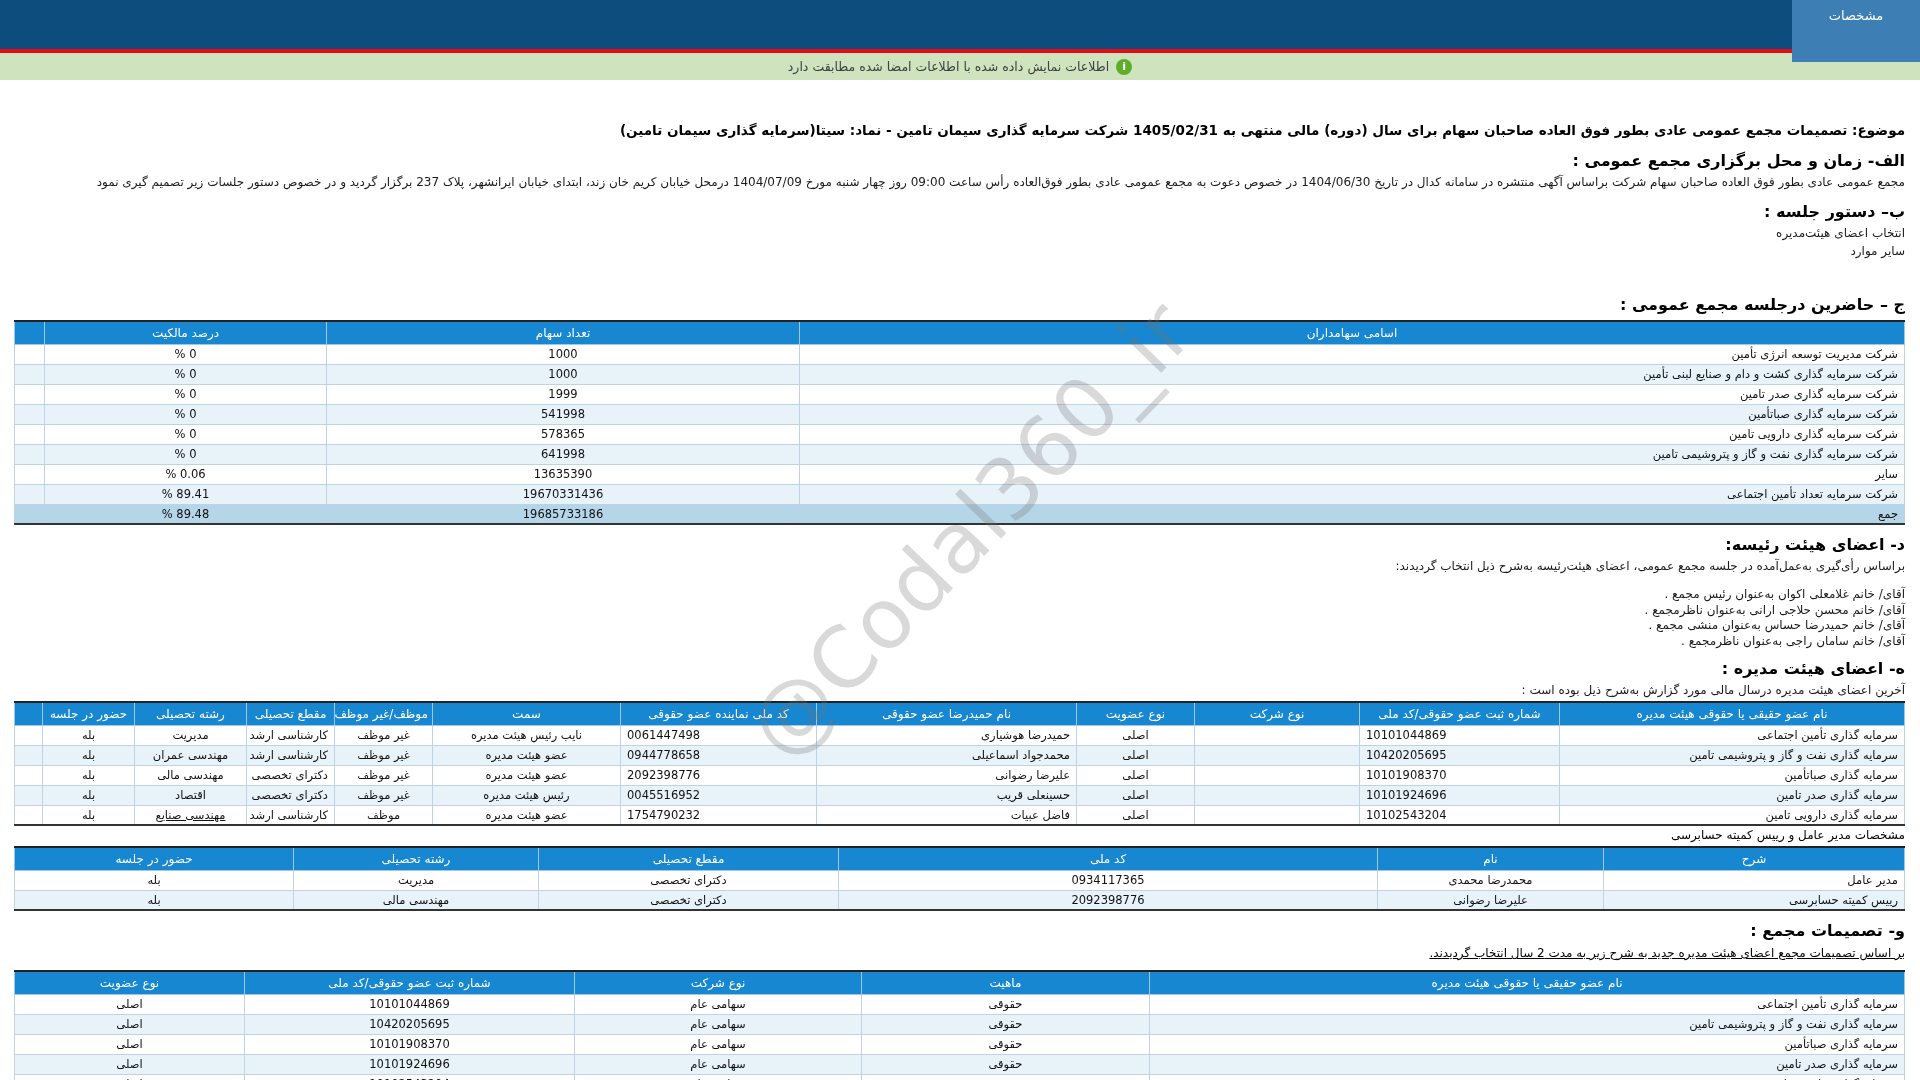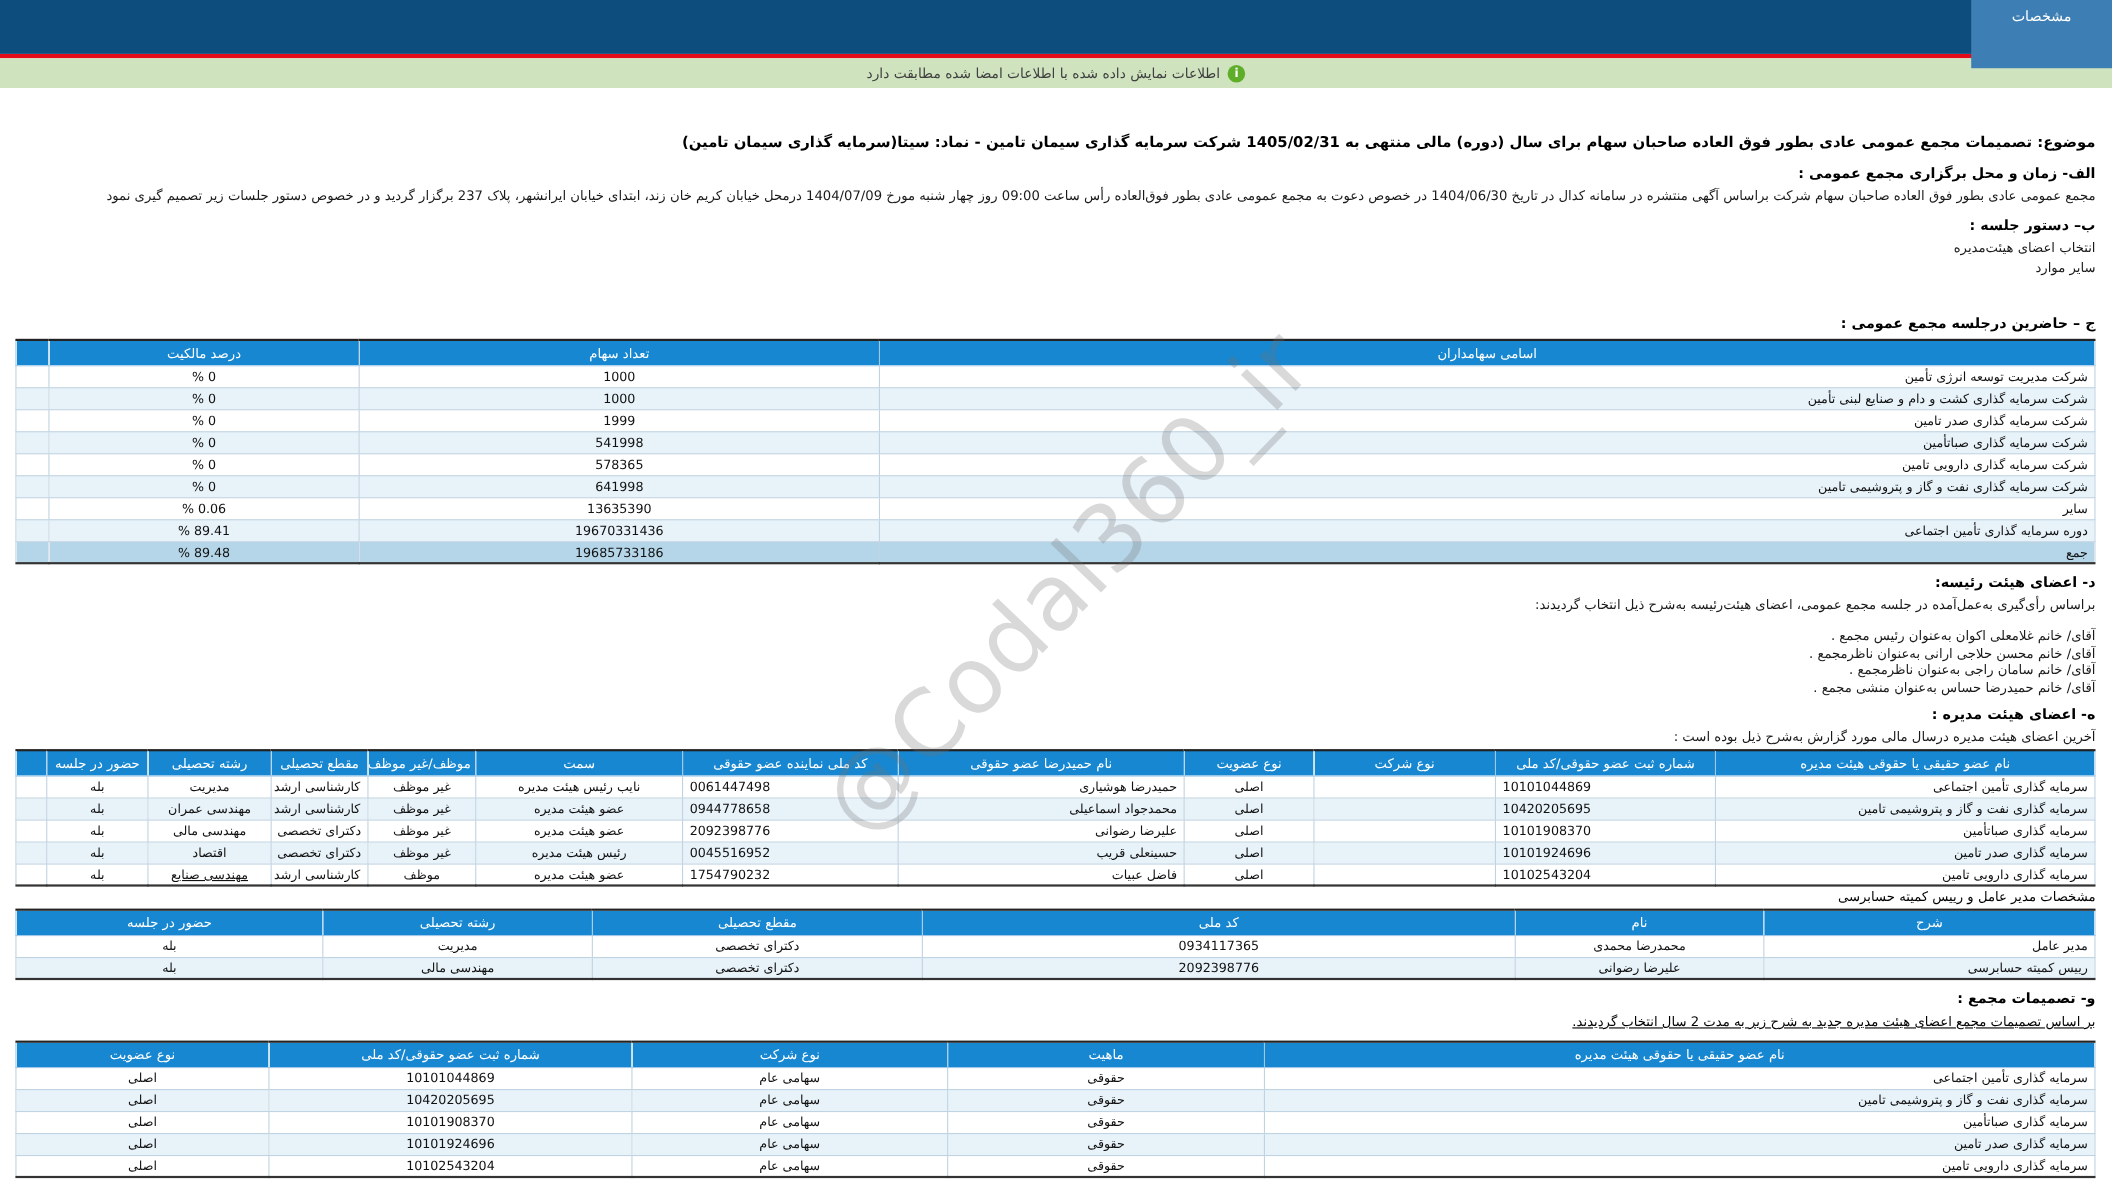--- a/index.html
+++ b/index.html
@@ -33,21 +33,21 @@
   
   .watermark {
     position:absolute; top:480px; left:590px; width:760px; text-align:center;
     transform:rotate(-46deg); font-size:84px; letter-spacing:1px;
     color:rgba(115,115,115,0.27); z-index:3; pointer-events:none; direction:ltr;
   }
 
   
   .content { position:relative; z-index:1; padding:42px 15px 0; color:#000; }
   .subject { font-size:13.5px; font-weight:bold; margin:0 0 13px; }
-  .sec { font-size:13px; font-weight:bold; margin:10px 0 5px; }
+  .sec { font-size:16px; font-weight:bold; margin:10px 0 5px; }
   .sec-c { margin-top:37px; margin-bottom:6px; }
   .body-text { font-size:12px; margin:0 0 4px; color:#1a1a1a; }
   .para { margin-bottom:13px; }
   .names p { margin:0; font-size:12px; line-height:15.5px; color:#1a1a1a; }
   .names { margin:14px 0 10px; }
   .caption { font-size:12px; margin:2px 0 4px;text-align:right; }
   .underlined { text-decoration:underline; font-size:12px; margin:6px 0 10px; }
 
   
   table.data-table {
@@ -150,41 +150,41 @@
             <td dir="auto" style="text-align: center;">% 0</td>
             <td dir="auto" style="text-align: center;"></td>
           </tr>
           <tr>
             <td dir="auto" style="text-align: right;">سایر</td>
             <td dir="auto" style="text-align: center;">13635390</td>
             <td dir="auto" style="text-align: center;">% 0.06</td>
             <td dir="auto" style="text-align: center;"></td>
           </tr>
           <tr>
-            <td dir="auto" style="text-align: right;">دوره سرمایه گذاری تأمین اجتماعی</td>
+            <td dir="auto" style="text-align: right;">شرکت سرمایه تعداد تأمین اجتماعی</td>
             <td dir="auto" style="text-align: center;">19670331436</td>
             <td dir="auto" style="text-align: center;">% 89.41</td>
             <td dir="auto" style="text-align: center;"></td>
           </tr>
           <tr class="total-row">
             <td dir="auto" style="text-align: right;">جمع</td>
             <td dir="auto" style="text-align: center;">19685733186</td>
             <td dir="auto" style="text-align: center;">% 89.48</td>
             <td dir="auto" style="text-align: center;"></td>
           </tr>
         </tbody>
       </table>
 
     <h2 class="sec">د- اعضای هیئت رئیسه:</h2>
     <p class="body-text">براساس رأی‌گیری به‌عمل‌آمده در جلسه مجمع عمومی، اعضای هیئت‌رئیسه به‌شرح ذیل انتخاب گردیدند:</p>
     <div class="names">
       <p>آقای/ خانم  غلامعلی اکوان  به‌عنوان رئیس مجمع .</p>
       <p>آقای/ خانم  محسن حلاجی ارانی  به‌عنوان ناظرمجمع .</p>
+      <p>آقای/ خانم  حمیدرضا حساس  به‌عنوان منشی مجمع .</p>
       <p>آقای/ خانم  سامان راجی  به‌عنوان ناظرمجمع .</p>
-      <p>آقای/ خانم  حمیدرضا حساس  به‌عنوان منشی مجمع .</p>
     </div>
 
     <h2 class="sec">ه- اعضای هیئت مدیره :</h2>
     <p class="body-text">آخرین اعضای هیئت مدیره درسال مالی مورد گزارش به‌شرح ذیل بوده است :</p>
     <table class="data-table mt12" data-table="section_e.table">
         <colgroup>
           <col style="width: 345px;">
           <col style="width: 200px;">
           <col style="width: 165px;">
           <col style="width: 118px;">

